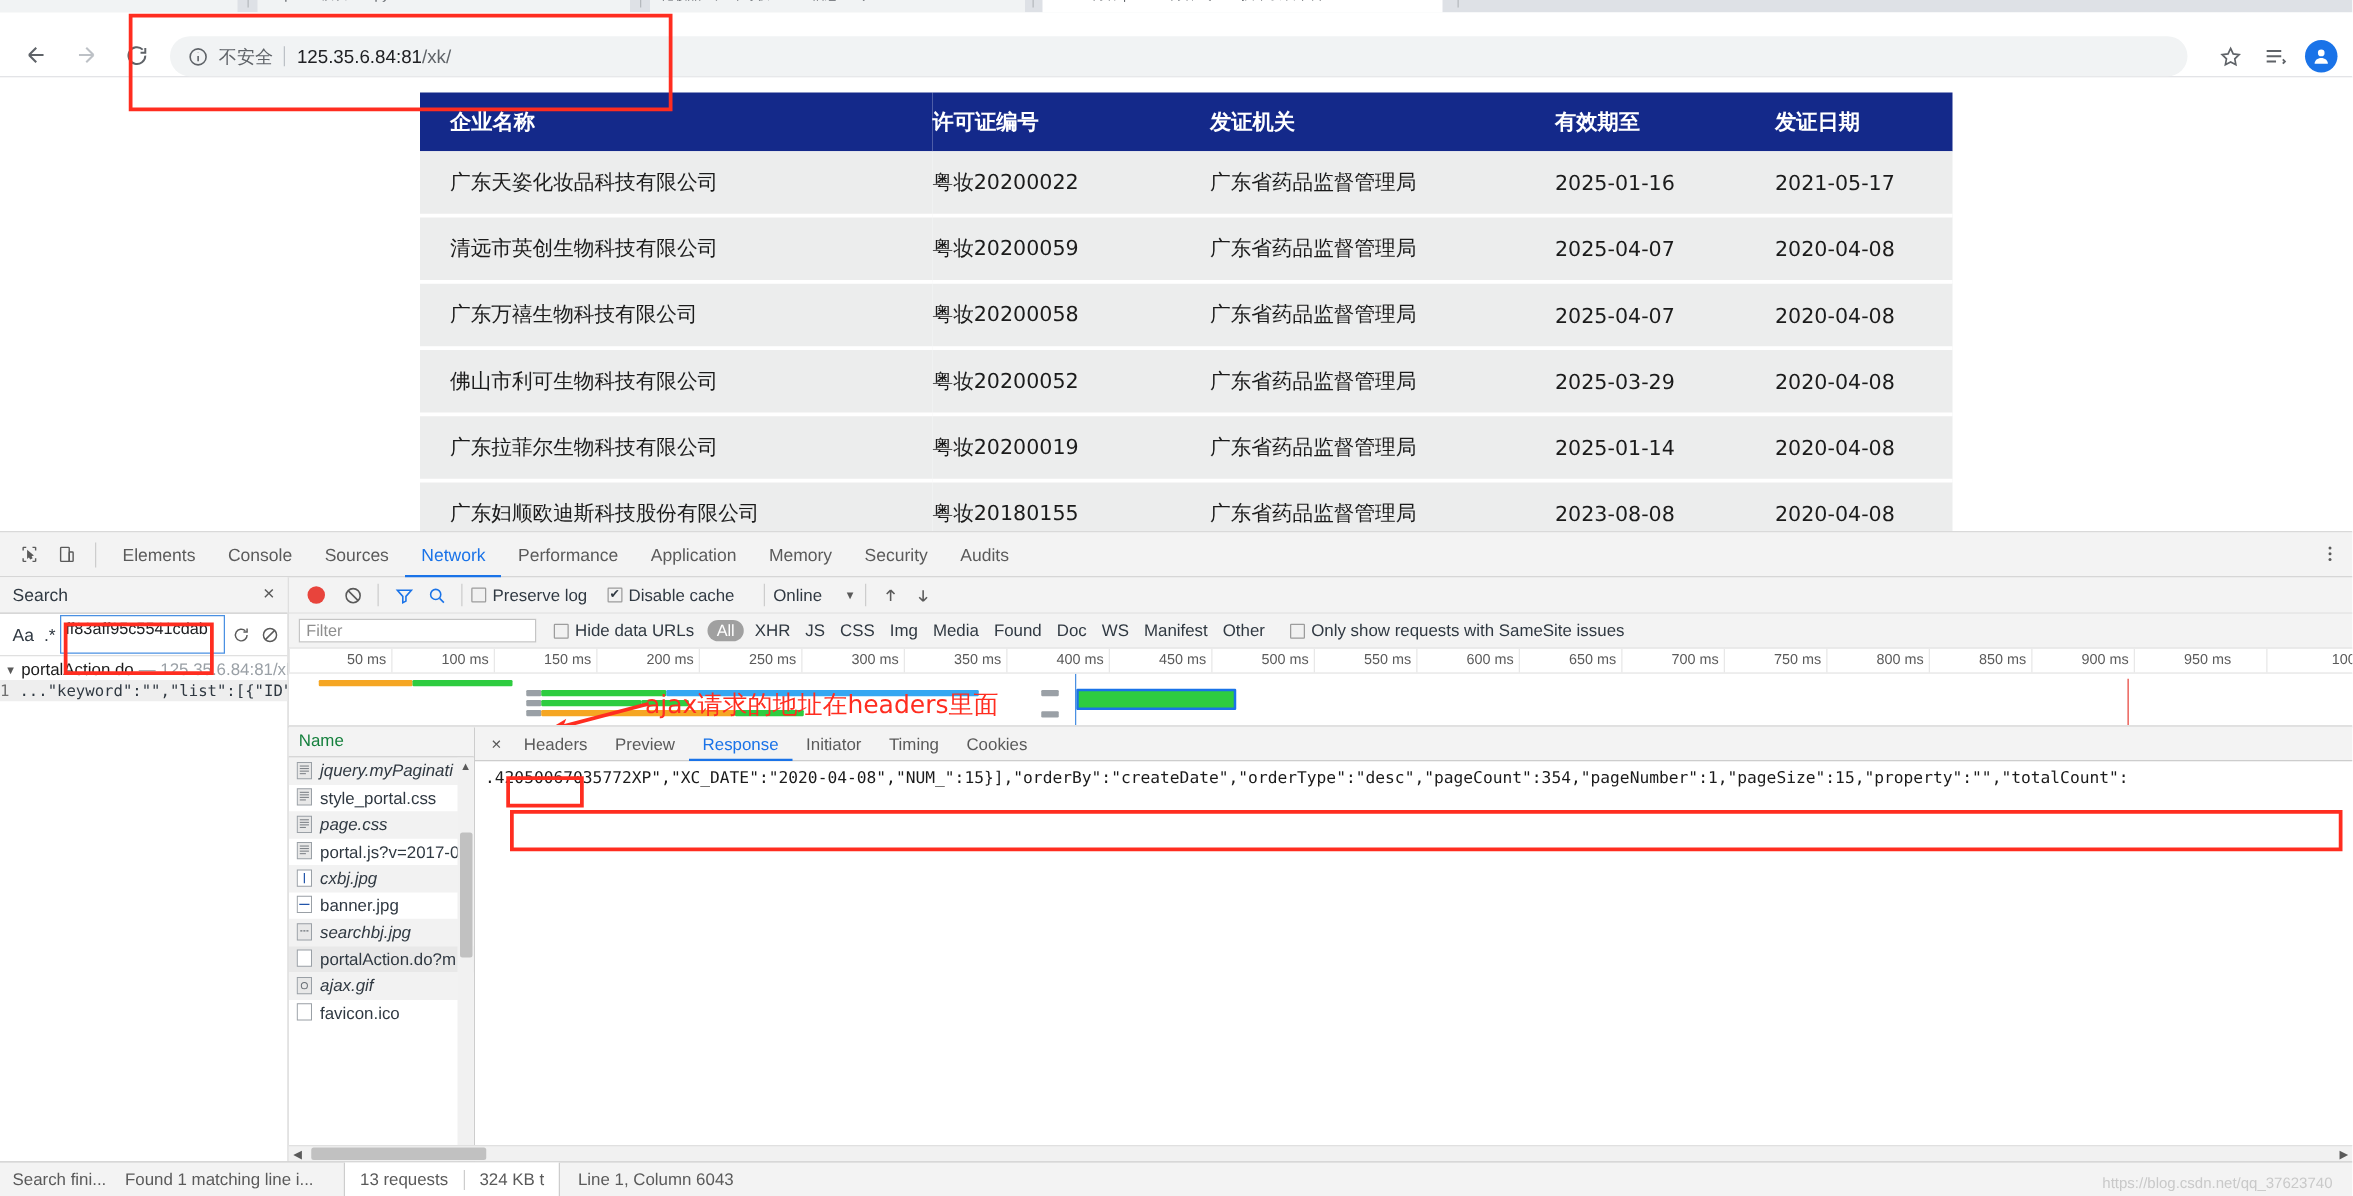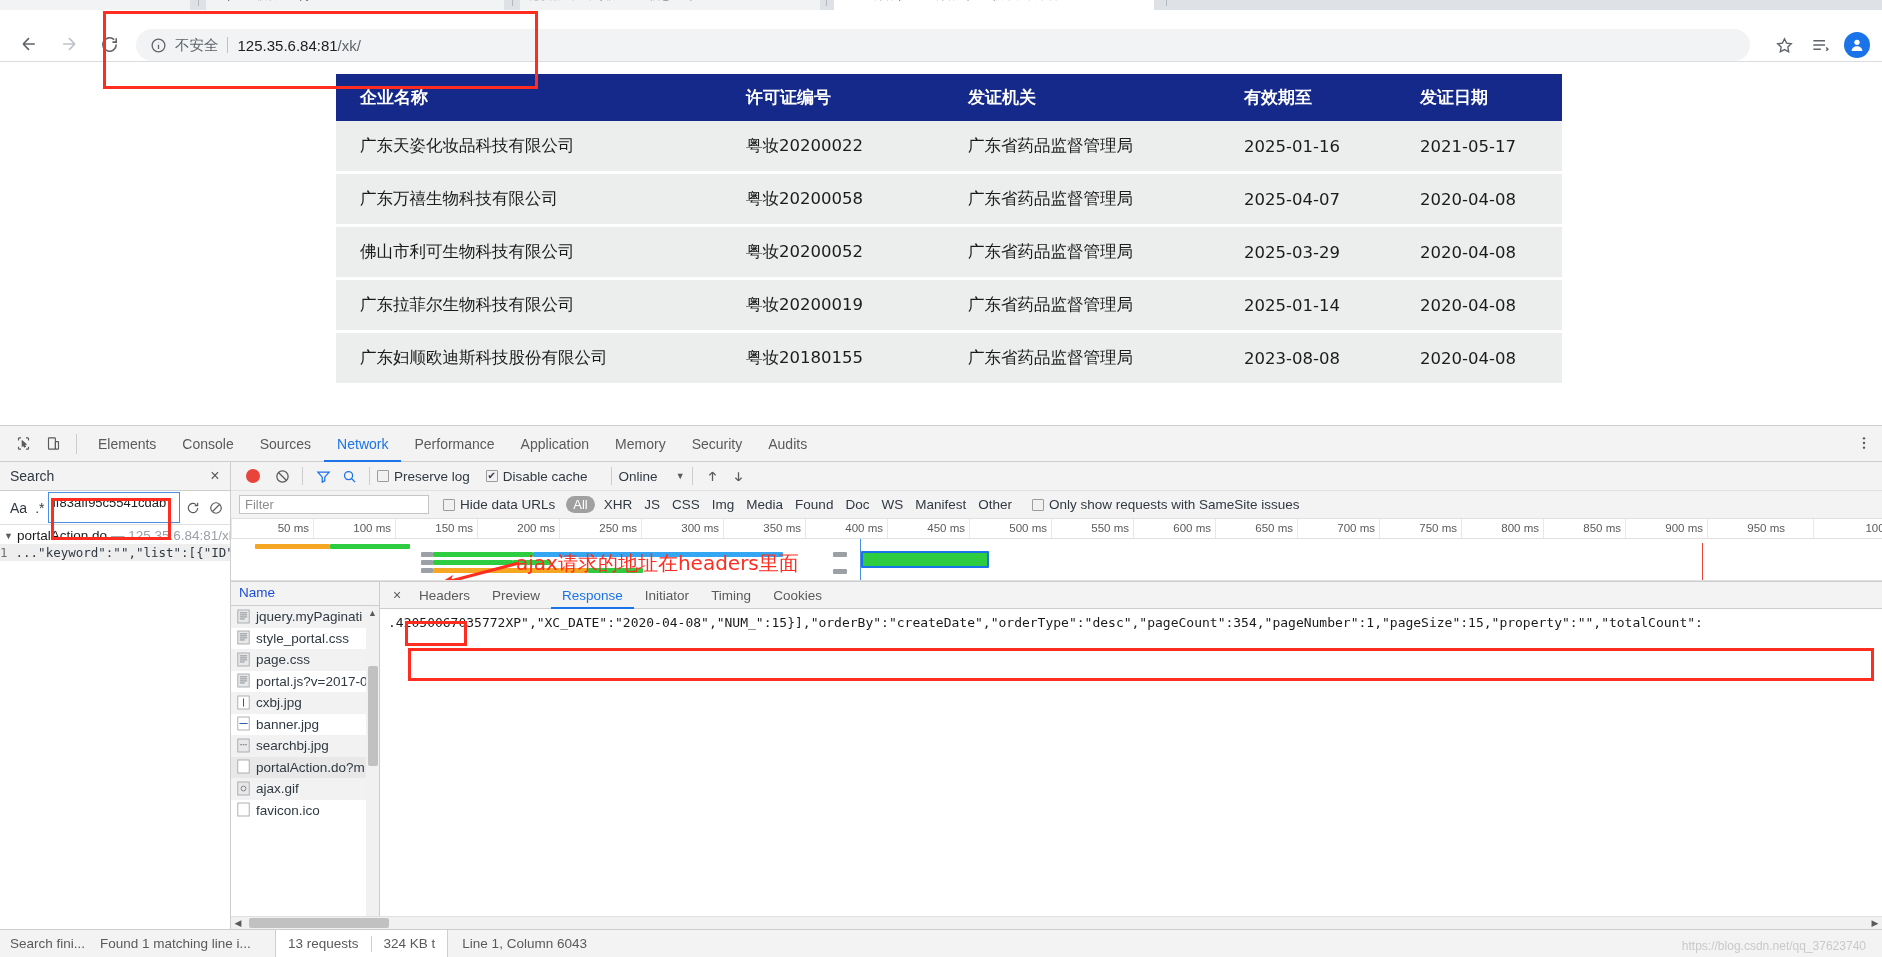--- a/index.html
+++ b/index.html
@@ -193,26 +193,26 @@
   .annot-note {
     position: absolute; font-size: 20px; color: #ff2d20; white-space: nowrap;
     font-family: "DejaVu Sans", "Liberation Sans", sans-serif;
   }
 
   
   .lower { flex: 1 1 auto; display: flex; min-height: 0; border-top: 1px solid #cdcdcd; }
   .reqlist { width: 149px; flex: 0 0 149px; border-right: 1px solid #cdcdcd;
              display: flex; flex-direction: column; background: #ffffff; }
   .rl-head { height: 24px; border-bottom: 1px solid #cdcdcd; background: #f3f3f3;
-             font-size: 13.5px; color: #1d4ed8; padding: 3px 0 0 8px; }
+             font-size: 13.5px; color: #15803d; padding: 3px 0 0 8px; }
   .rl-rows { flex: 1 1 auto; overflow: hidden; position: relative; }
   .rl-row { height: 21.5px; display: flex; align-items: center; gap: 5px;
             padding-left: 6px; font-size: 13.5px; color: #303942;
             white-space: nowrap; overflow: hidden; }
-  .rl-row.alt { background: #f2f2f2; }
+  .rl-row.alt { background: #f2f2f2; font-style: italic; }
   .fic { width: 14px; height: 16px; flex: 0 0 auto; }
   .rl-scroll { position: absolute; right: 0; top: 0; width: 13px; height: 100%; background: #f1f1f1; }
   .rl-thumb { position: absolute; right: 1px; top: 60px; width: 10px; height: 100px; background: #c1c1c1; border-radius: 2px; }
   .rl-arrow { position: absolute; right: 1px; width: 11px; text-align: center; font-size: 9px; color: #5a5a5a; }
 
   .detail { flex: 1 1 auto; display: flex; flex-direction: column; min-width: 0; background: #fff; }
   .dt-tabs2 { height: 27px; display: flex; align-items: center; gap: 0;
               border-bottom: 1px solid #cdcdcd; background: #f3f3f3; padding-left: 6px; }
   .dt2-x { width: 22px; text-align: center; color: #5a5a5a; font-size: 14px; }
   .dt2-tab { padding: 0 11px; height: 27px; line-height: 27px; font-size: 13.5px; color: #5a5a5a; }
@@ -324,20 +324,27 @@
             <th class="c4">发证日期</th>
           </tr>
         </thead>
         <tbody>
           <tr>
             <td class="c0">广东天姿化妆品科技有限公司</td>
             <td class="c1">粤妆20200022</td>
             <td class="c2">广东省药品监督管理局</td>
             <td class="c3">2025-01-16</td>
             <td class="c4">2021-05-17</td>
+          </tr>
+          <tr>
+            <td class="c0">清远市英创生物科技有限公司</td>
+            <td class="c1">粤妆20200059</td>
+            <td class="c2">广东省药品监督管理局</td>
+            <td class="c3">2025-04-07</td>
+            <td class="c4">2020-04-08</td>
           </tr>
           <tr>
             <td class="c0">广东万禧生物科技有限公司</td>
             <td class="c1">粤妆20200058</td>
             <td class="c2">广东省药品监督管理局</td>
             <td class="c3">2025-04-07</td>
             <td class="c4">2020-04-08</td>
           </tr>
           <tr>
             <td class="c0">佛山市利可生物科技有限公司</td>

